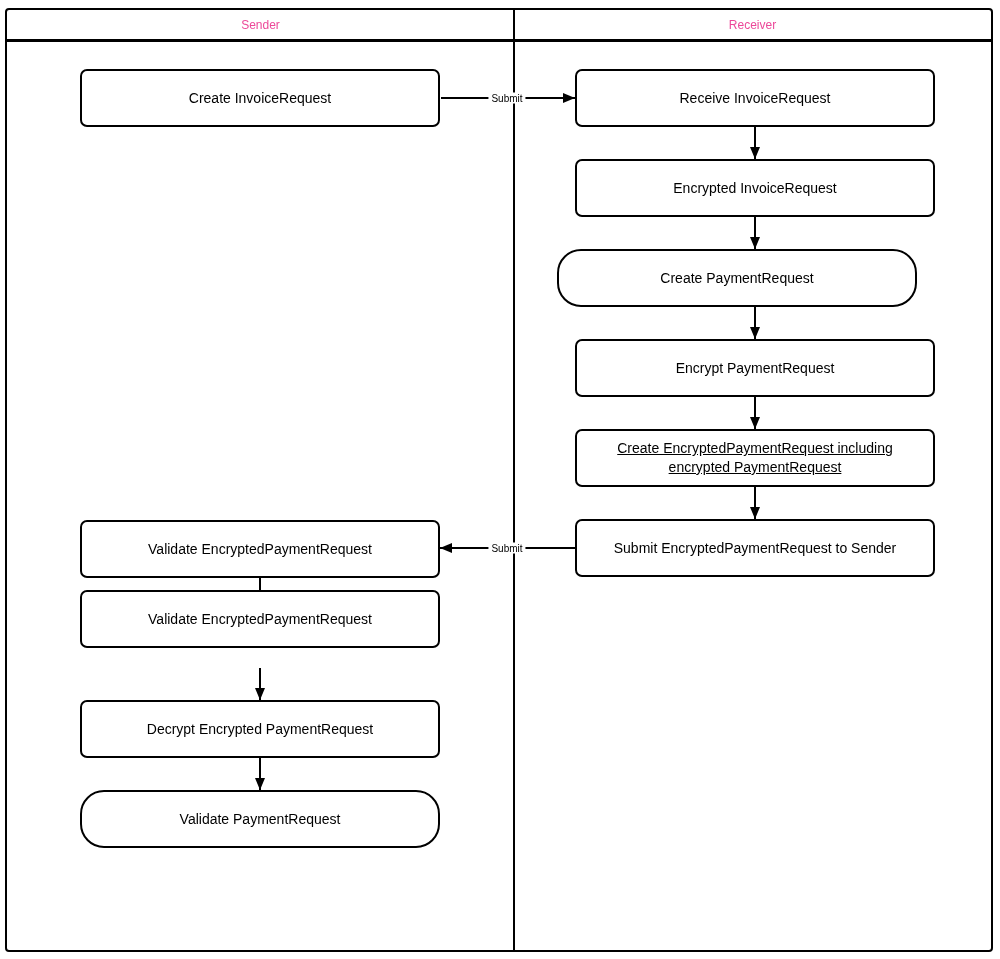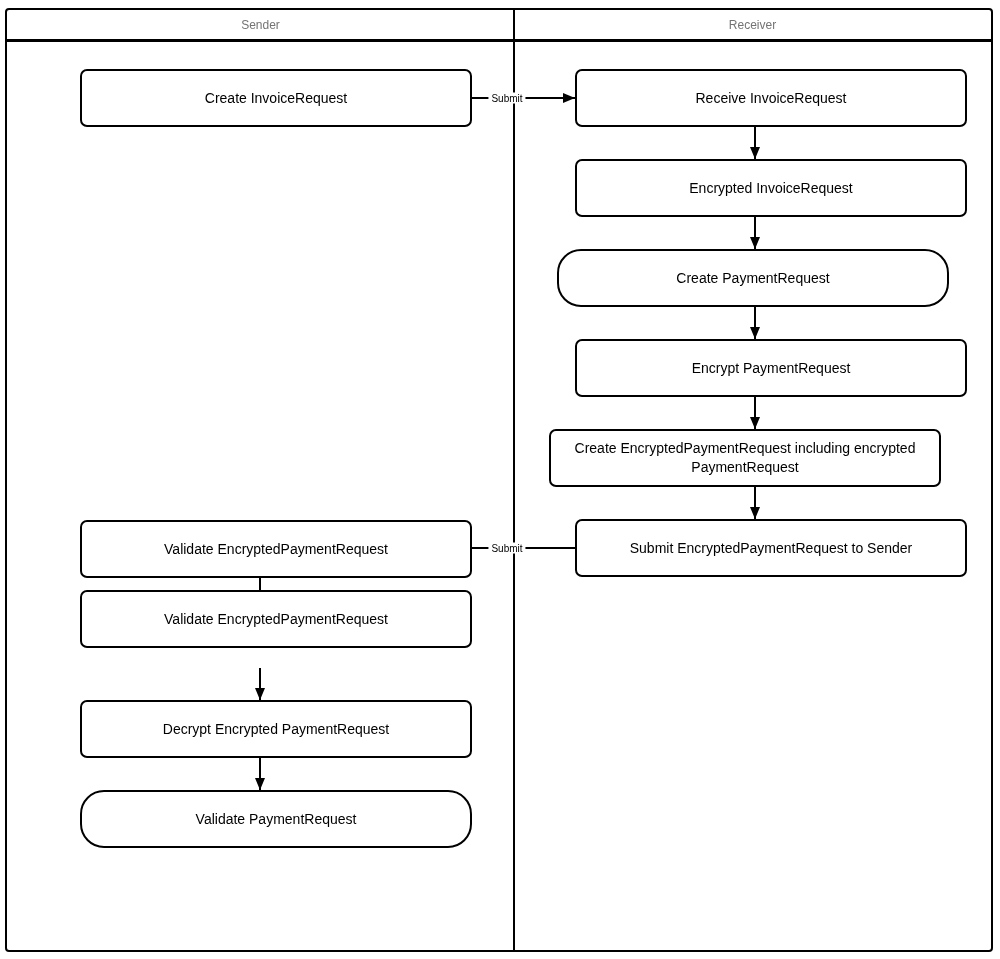--- a/index.html
+++ b/index.html
@@ -36,21 +36,21 @@
     height: 29px;
     border-bottom: 3px solid #000000;
     display: flex;
     box-sizing: content-box;
   }
   .lane-header {
     display: flex;
     align-items: center;
     justify-content: center;
     font-size: 12px;
-    color: #737373;
+    color: #ec4899;
   }
   .lane-header.sender { width: 507px; }
   .lane-header.receiver { flex: 1; }
   
   .lane-divider {
     position: absolute;
     left: 513px;
     top: 10px;
     width: 2px;
     height: 940px;
@@ -67,21 +67,21 @@
     z-index: 2;
     pointer-events: none;
   }
   svg.edges line {
     stroke: #000000;
     stroke-width: 2;
   }
   
   .node {
     position: absolute;
-    width: 392px;
+    width: 360px;
     height: 58px;
     box-sizing: border-box;
     border: 2px solid #000000;
     border-radius: 7px;
     background: #ffffff;
     display: flex;
     align-items: center;
     justify-content: center;
     text-align: center;
     font-size: 14px;
@@ -143,19 +143,19 @@
   <div class="node" style="left:80px; top:69px;">Create InvoiceRequest</div>
   <div class="node" style="left:80px; top:520px;">Validate EncryptedPaymentRequest</div>
   <div class="node" style="left:80px; top:590px;">Validate EncryptedPaymentRequest</div>
   <div class="node" style="left:80px; top:700px;">Decrypt Encrypted PaymentRequest</div>
   <div class="node" style="left:80px; top:790px;border-radius:24px;">Validate PaymentRequest</div>
 
   <div class="node" style="left:575px; top:69px;">Receive InvoiceRequest</div>
   <div class="node" style="left:575px; top:159px;">Encrypted InvoiceRequest</div>
   <div class="node" style="left:557px; top:249px;border-radius:24px;">Create PaymentRequest</div>
   <div class="node" style="left:575px; top:339px;">Encrypt PaymentRequest</div>
-  <div class="node" style="left:549px; top:429px;">Create EncryptedPaymentRequest including encrypted PaymentRequest</div>
+  <div class="node" style="left:575px; top:429px;text-decoration:underline;">Create EncryptedPaymentRequest including encrypted PaymentRequest</div>
   <div class="node" style="left:575px; top:519px;">Submit EncryptedPaymentRequest to Sender</div>
 
   <span class="edge-label" style="left:507px; top:98px;">Submit</span>
   <span class="edge-label" style="left:507px; top:548px;">Submit</span>
 
 </div>
 
 </body></html>

